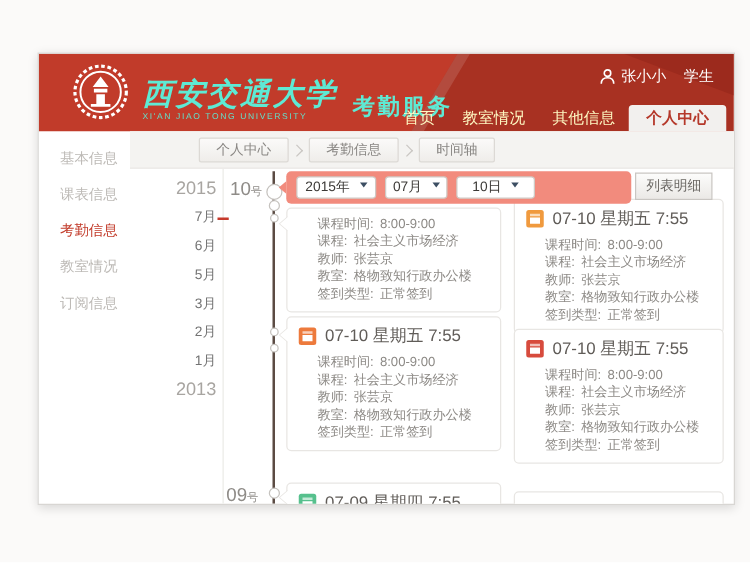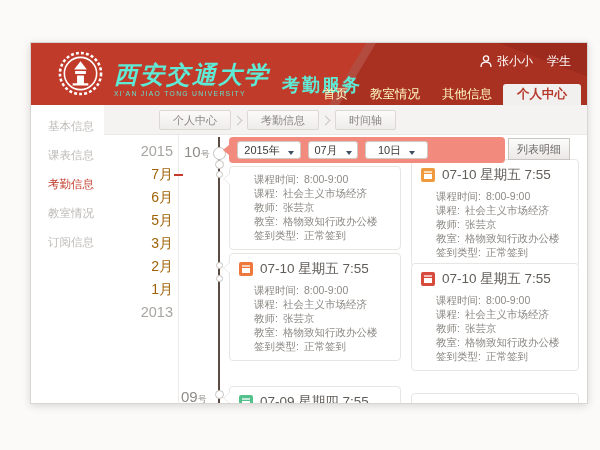--- a/index.html
+++ b/index.html
@@ -36,35 +36,35 @@
   .crumb { height:20px; line-height:18px; padding:0 13px; border:1px solid #dcd9d5; border-radius:2px;
            background:linear-gradient(#fbfaf9,#efedea); color:#8a8784; font-size:11px; cursor:pointer; }
   .crumb-sep { width:7px; height:7px; border-top:1px solid #c9c6c2; border-right:1px solid #c9c6c2; transform:rotate(45deg); margin:0 6px 0 3px; }
   
   .sidebar { position:absolute; left:0; top:62px; width:73px; bottom:0; padding-top:8px; }
   .side-item { display:block; padding:6px 0 6px 17px; font-size:11.5px; color:#bdbab6; margin-bottom:2px; cursor:pointer; white-space:nowrap; }
   .side-item.active { color:#c23b2a; }
   
   .vsep { position:absolute; left:147px; top:92px; bottom:0; width:1px; background:#ecebe8; }
   .ynav { position:absolute; left:56px; top:97px; width:86px; text-align:right; }
-  .yi { height:23px; line-height:23px; font-size:14px; color:#a16207; position:relative; cursor:pointer; }
+  .yi { height:23px; line-height:23px; font-size:11px; color:#737373; position:relative; cursor:pointer; }
   .yi.year { font-size:14.5px; color:#a8a5a1; }
   .yi.current::after { content:''; position:absolute; right:-10px; top:11px; width:9px; height:2px; background:#c6392b; }
   
   .tline { position:absolute; left:187px; top:94px; bottom:0; width:2px; background:#5b4b43; }
   .node { position:absolute; border-radius:50%; background:#fff; border:1px solid #c6c3bf; z-index:2; }
   .day { position:absolute; color:#8f8c88; font-size:15px; z-index:2; }
   .day small { font-size:9px; }
   
   .fbar { position:absolute; left:198px; top:94px; width:276px; height:26px; background:#f28b7d; border-radius:4px;
           display:flex; align-items:center; padding-left:8px; gap:7px; z-index:6; }
   .fbar::before { content:''; position:absolute; left:-6px; top:8px; width:0; height:0;
                   border:5px solid transparent; border-left:none; border-right:6px solid #f28b7d; }
   .dd { height:18px; background:#fff; border:1px solid #cfcac5; border-radius:3px; font-size:11px; color:#3c3a37;
-        display:flex; align-items:flex-end; justify-content:center; gap:8px; padding:0 8px; cursor:pointer; white-space:nowrap; }
+        display:flex; align-items:flex-start; justify-content:center; gap:8px; padding:0 8px; cursor:pointer; white-space:nowrap; }
   .caret { width:0; height:0; border:3.5px solid transparent; border-top:4.5px solid #3c4f63; margin-top:4px; }
   .dd-year{width:64px;} .dd-month{width:50px;} .dd-day{width:63px;} .dd-type{width:72px; justify-content:space-between; padding:0 10px;}
   .listbtn { position:absolute; left:477px; top:95px; width:62px; height:22px; z-index:6;
              background:linear-gradient(#fcfcfb,#ebe9e6); border:1px solid #c9c6c2; border-radius:0;
              font-size:11px; color:#6b6864; text-align:center; line-height:20px; cursor:pointer; }
   
   .card { position:absolute; background:#fff; border:1px solid #e8e6e3; border-radius:4px; z-index:3; }
   .col-l { left:198px; width:172px; }
   .col-r { left:380px; width:168px; }
   .card.tip::before { content:''; position:absolute; left:-7px; top:var(--tip,8px); border:6px solid transparent;

